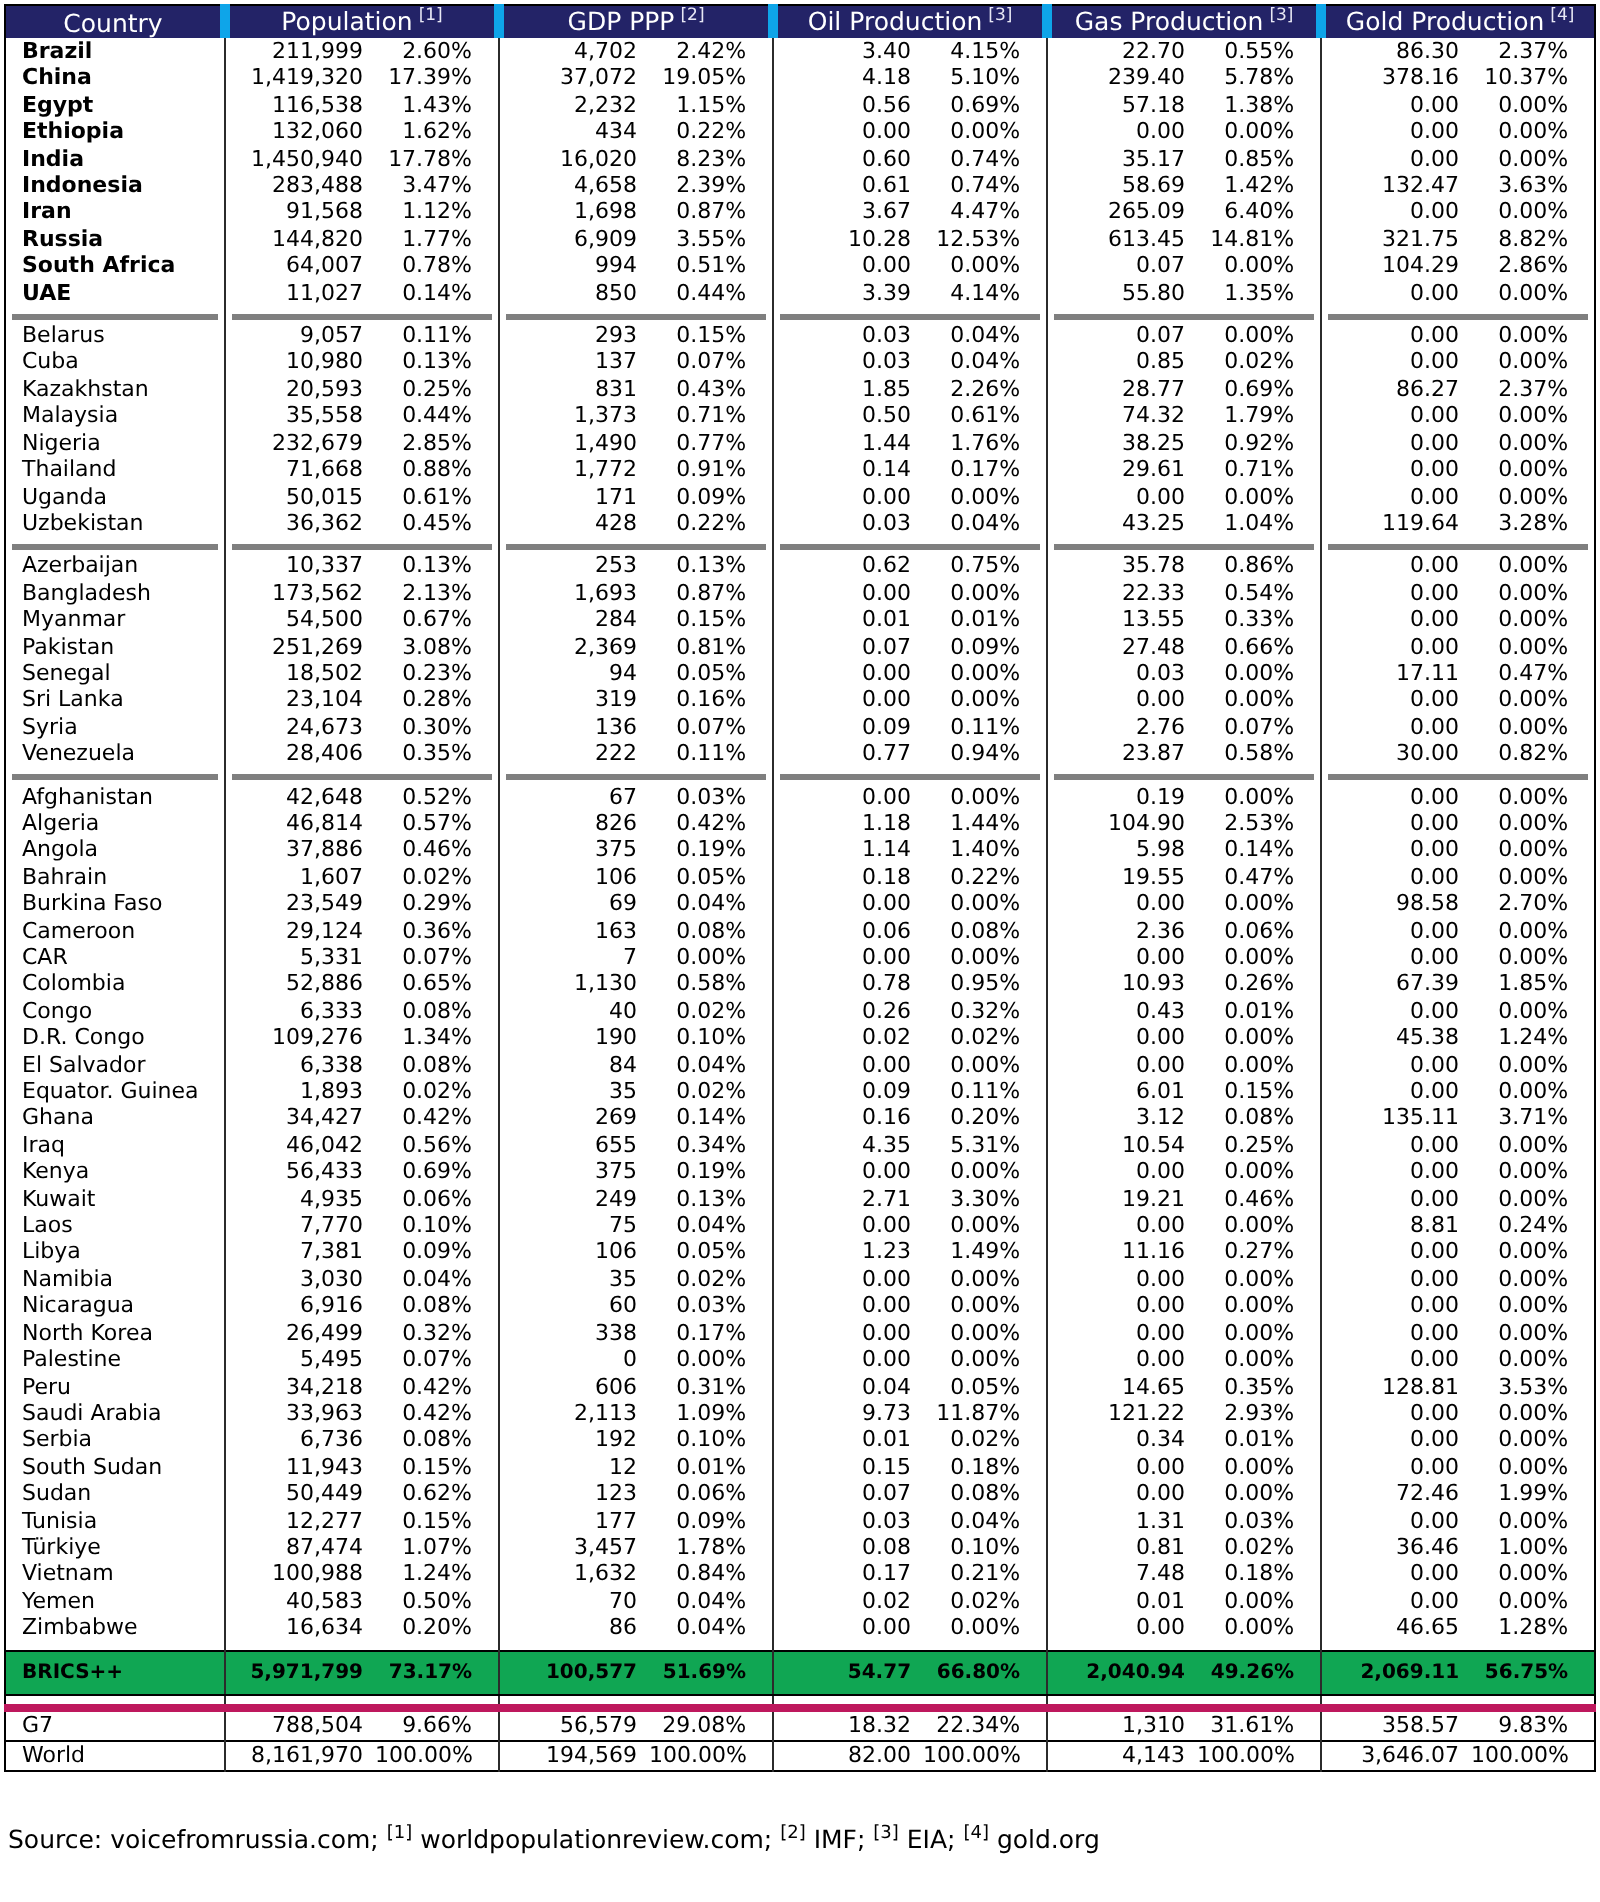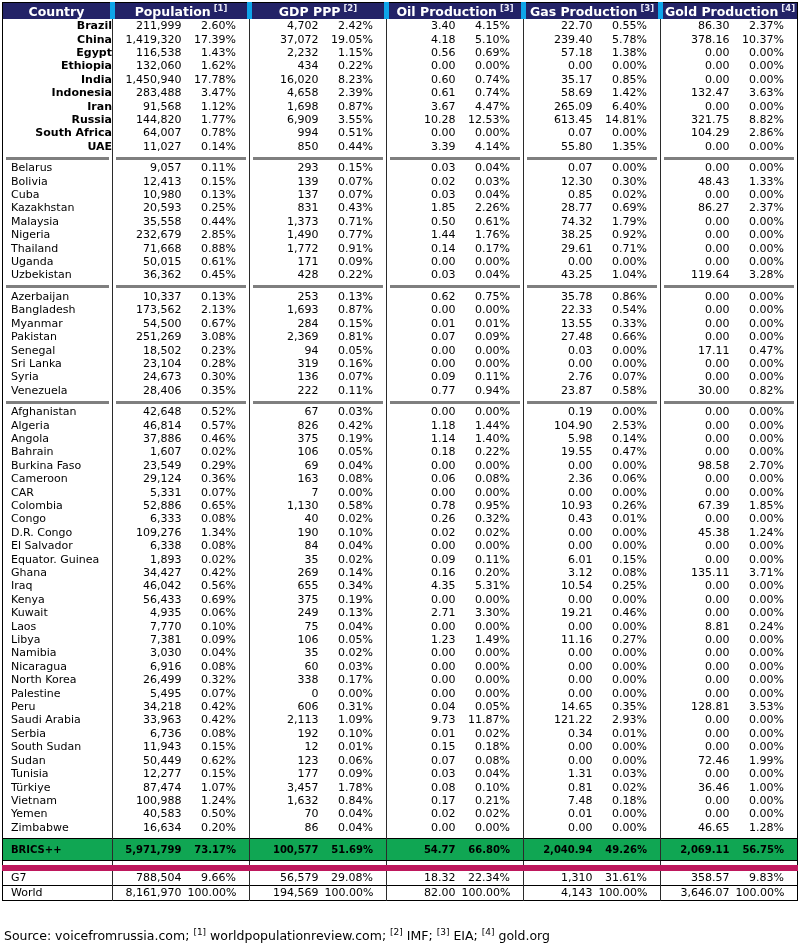--- a/index.html
+++ b/index.html
@@ -3,35 +3,35 @@
 <meta charset="utf-8">
 <style>
   :root{
     --header-bg:#232367; --header-text:#ffffff;
     --summary-bg:#10a653; --sep-gray:#7f7f7f; --divider:#2b2b2b;
   }
   html,body{margin:0;padding:0;background:#ffffff;}
   body{width:800px;height:951px;font-family:"DejaVu Sans","Liberation Sans",sans-serif;color:#000;}
   .page{padding:2px 2px 0 2px;}
   table{border-collapse:collapse;table-layout:fixed;width:796px;border:1px solid #000;}
-  thead th{background:var(--header-bg);color:var(--header-text);font-weight:bold;
+  thead th{background:var(--header-bg);color:var(--header-text);font-weight:normal;
     font-size:12.5px;height:16px;text-align:center;padding:0;white-space:nowrap;}
   thead th + th{border-left:5px solid #0ea5e9;}
   thead sup{font-size:8.5px;color:#e8e8f5;margin-left:3px;}
   td{padding:0;font-size:11px;line-height:13.4px;white-space:nowrap;overflow:hidden;}
   td.c-country{padding-left:8px;text-align:left;}
   td.c-val{text-align:right;padding-right:6px;border-left:1px solid var(--divider);}
   td.c-pct{text-align:right;padding-right:13px;}
-  tr.g-bold td.c-country{font-weight:bold;text-align:right;}
+  tr.g-bold td.c-country{font-weight:bold;}
   tr.sep td{height:8px;}
   tr.sep .rule{height:3px;background:var(--sep-gray);margin:2px 3px 0 3px;}
   tr.gap td{height:4px;}
   tr.summary td{background:var(--summary-bg);font-weight:bold;font-size:10px;
     height:21px;line-height:21px;border-top:1px solid #000;border-bottom:1px solid #000000;}
-  tr.t-top td{border-top:6px solid #be185d;}
+  tr.t-top td{border-top:4px solid #be185d;}
   tr.t-line td{border-top:1px solid #000;}
   tr.totals td{line-height:14px;}
   .source{font-size:12.5px;margin:26px 0 0 2px;}
   .source sup{font-size:9px;vertical-align:super;}
 </style>
 </head>
 <body>
 
 <div class="page">
   <table>
@@ -216,33 +216,20 @@
           <td class="c-val">293</td>
           <td class="c-pct">0.15%</td>
           <td class="c-val">0.03</td>
           <td class="c-pct">0.04%</td>
           <td class="c-val">0.07</td>
           <td class="c-pct">0.00%</td>
           <td class="c-val">0.00</td>
           <td class="c-pct">0.00%</td>
         </tr>
         <tr class="">
-          <td class="c-country">Bolivia</td>
-          <td class="c-val">12,413</td>
-          <td class="c-pct">0.15%</td>
-          <td class="c-val">139</td>
-          <td class="c-pct">0.07%</td>
-          <td class="c-val">0.02</td>
-          <td class="c-pct">0.03%</td>
-          <td class="c-val">12.30</td>
-          <td class="c-pct">0.30%</td>
-          <td class="c-val">48.43</td>
-          <td class="c-pct">1.33%</td>
-        </tr>
-        <tr class="">
           <td class="c-country">Cuba</td>
           <td class="c-val">10,980</td>
           <td class="c-pct">0.13%</td>
           <td class="c-val">137</td>
           <td class="c-pct">0.07%</td>
           <td class="c-val">0.03</td>
           <td class="c-pct">0.04%</td>
           <td class="c-val">0.85</td>
           <td class="c-pct">0.02%</td>
           <td class="c-val">0.00</td>

